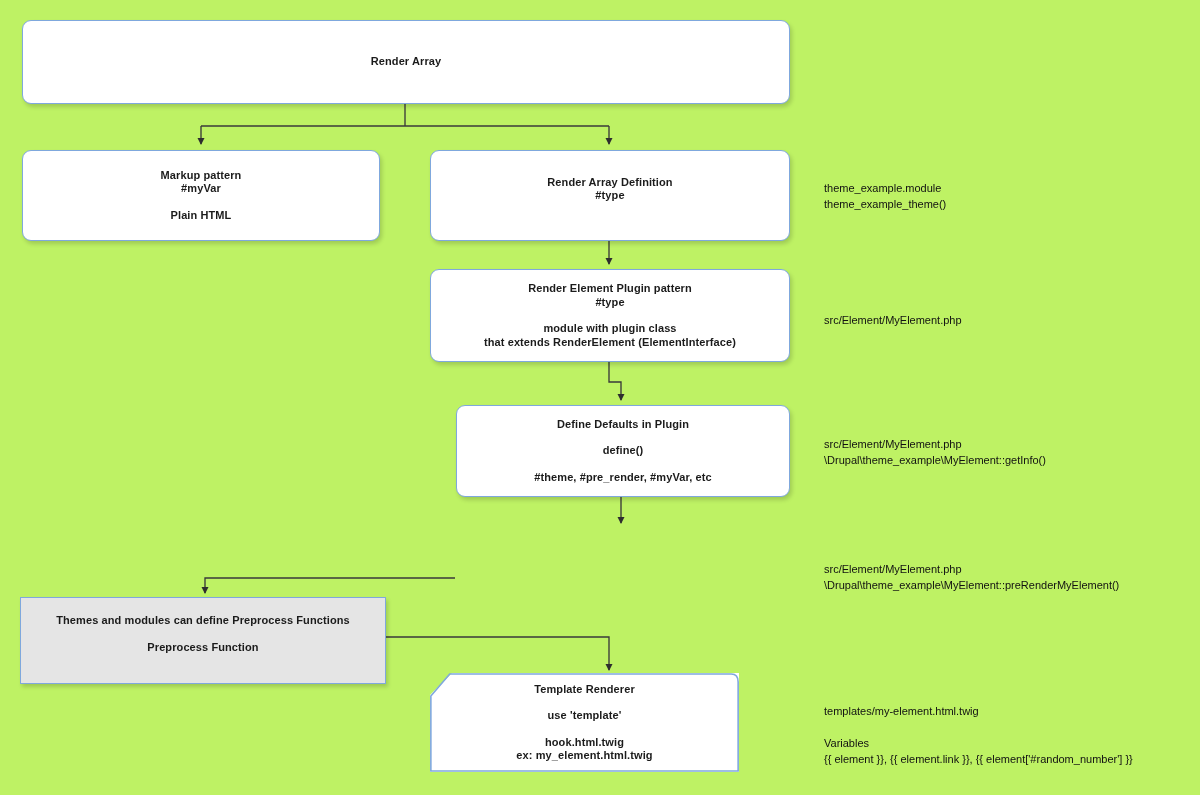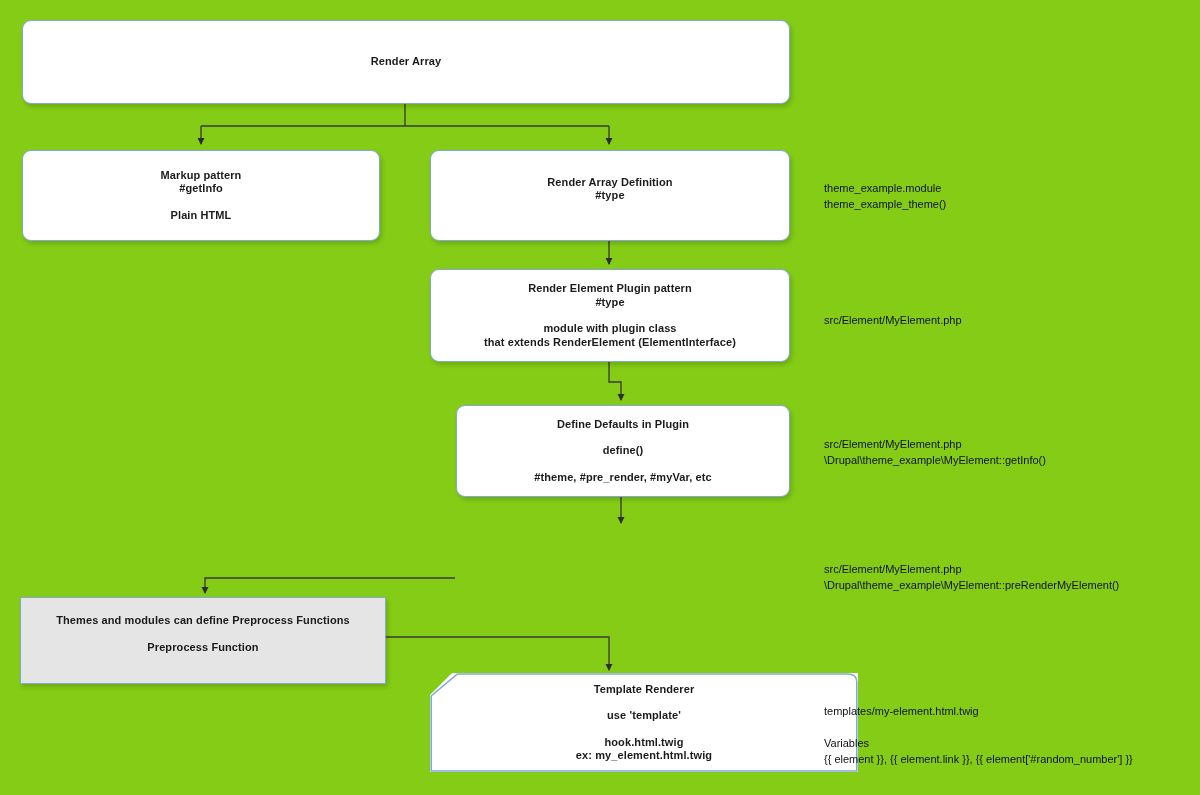--- a/index.html
+++ b/index.html
@@ -4,21 +4,21 @@
 <style>
   html,body{margin:0;padding:0;background:#ffffff;}
   body{
     font-family:"Liberation Sans", sans-serif;
     -webkit-font-smoothing:antialiased;
   }
   #canvas{
     position:relative;
     width:1200px;
     height:795px;
-    background:#84cc16;
+    background:#bef264;
     overflow:hidden;
   }
 
   
   .node{
     position:absolute;
     box-sizing:border-box;
     border:1.5px solid #7fa8dd;
     background:#ffffff;
     border-radius:9px;
@@ -119,21 +119,21 @@
 
   <div class="node" style="left:22px;top:20px;width:768px;height:84px;">
     <span class="grp">
       <span class="ln">Render Array</span>
     </span>
   </div>
 
   <div class="node" style="left:22px;top:150px;width:358px;height:91px;">
     <span class="grp">
       <span class="ln">Markup pattern</span>
-      <span class="ln">#getInfo</span>
+      <span class="ln">#myVar</span>
     </span>
     <span class="gap"></span>
     <span class="grp">
       <span class="ln">Plain HTML</span>
     </span>
   </div>
 
   <div class="node" style="left:430px;top:150px;width:360px;height:91px;">
     <span class="grp">
       <span class="ln">Render Array Definition</span>
@@ -173,21 +173,21 @@
     <span class="grp">
       <span class="ln">Themes and modules can define Preprocess Functions</span>
     </span>
     <span class="gap"></span>
     <span class="grp">
       <span class="ln">Preprocess Function</span>
     </span>
     <span class="gap"></span>
   </div>
 
-  <div class="node notched" style="left:430px;top:673px;width:428px;height:99px;">
+  <div class="node notched" style="left:430px;top:673px;width:309px;height:99px;">
     <span class="notch-bg"></span>
     <svg class="notch-stroke" viewBox="0 0 360 99" preserveAspectRatio="none">
       <path d="M 1 23 L 23 1 L 351 1 Q 359 1 359 9 L 359 98 L 1 98 Z" fill="none" stroke="#7fa8dd" stroke-width="1.6" vector-effect="non-scaling-stroke"></path>
     </svg>
     <span class="inner" style="display:flex;flex-direction:column;align-items:center;justify-content:center;width:100%;height:100%;">
       <span class="grp">
         <span class="ln">Template Renderer</span>
       </span>
       <span class="gap"></span>
       <span class="grp">

